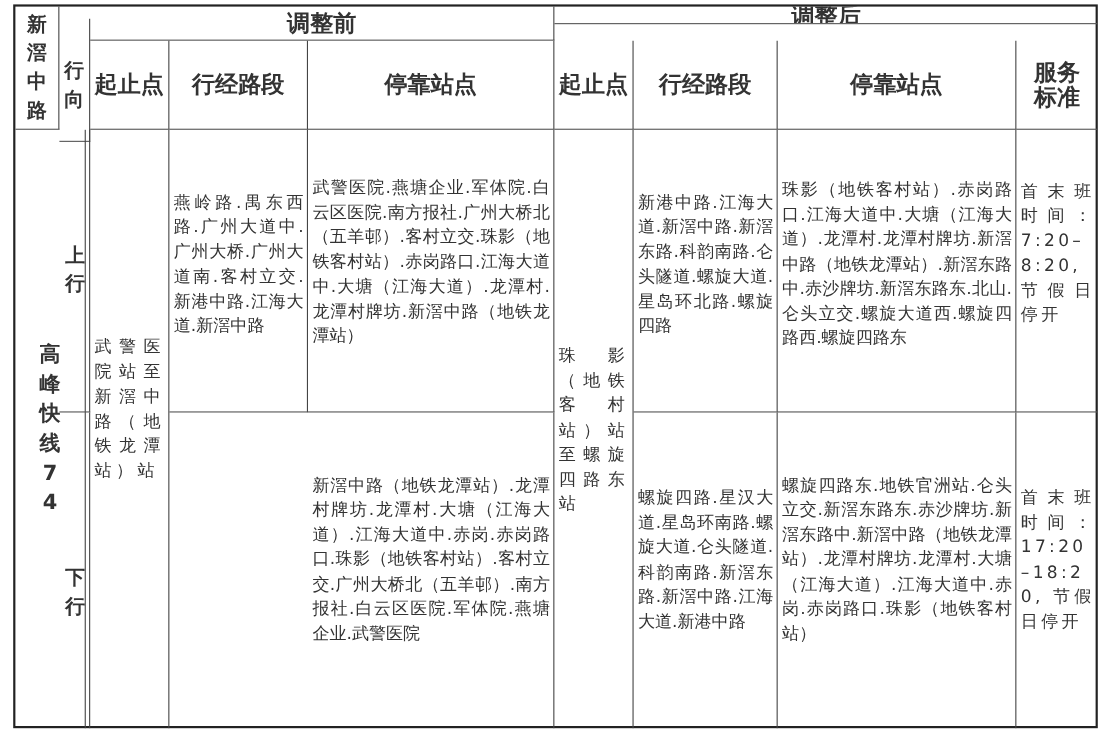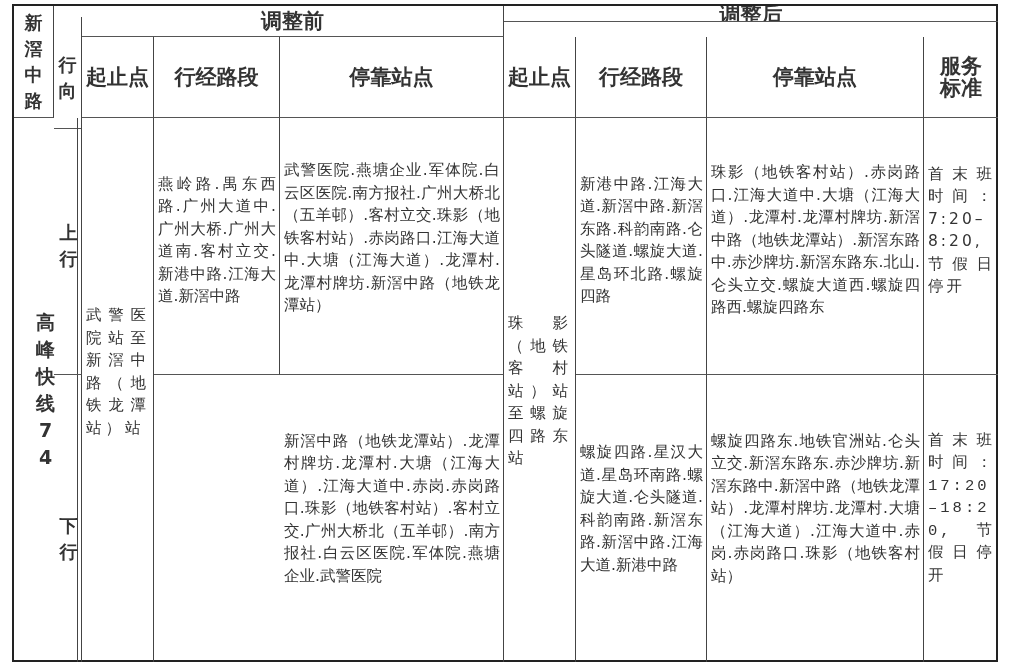--- a/index.html
+++ b/index.html
@@ -104,15 +104,15 @@
     <span style="margin-top:-32px;letter-spacing:3px;">首末班时间：7:20–8:20, 节假日停开</span>
   </div>
 
   <div class="cell body-txt" style="left:562px;top:369px;width:131px;height:287px;border-bottom:none;">
     <span style="margin-top:-20px">螺旋四路.星汉大道.星岛环南路.螺旋大道.仑头隧道.科韵南路.新滘东路.新滘中路.江海大道.新港中路</span>
   </div>
   <div class="cell body-txt" style="left:693px;top:369px;width:217px;height:287px;border-bottom:none;">
     <span style="margin-top:-20px">螺旋四路东.地铁官洲站.仑头立交.新滘东路东.赤沙牌坊.新滘东路中.新滘中路（地铁龙潭站）.龙潭村牌坊.龙潭村.大塘（江海大道）.江海大道中.赤岗.赤岗路口.珠影（地铁客村站）</span>
   </div>
   <div class="cell body-txt noright" style="left:910px;top:369px;width:74px;height:287px;border-bottom:none;">
-    <span style="margin-top:-20px;letter-spacing:3px;font-family:Liberation Mono, monospace;">首末班时间：17:20–18:20, 节假日停开</span>
+    <span style="margin-top:-20px;letter-spacing:3px;">首末班时间：17:20–18:20, 节假日停开</span>
   </div>
 </div>
 
 </body></html>

